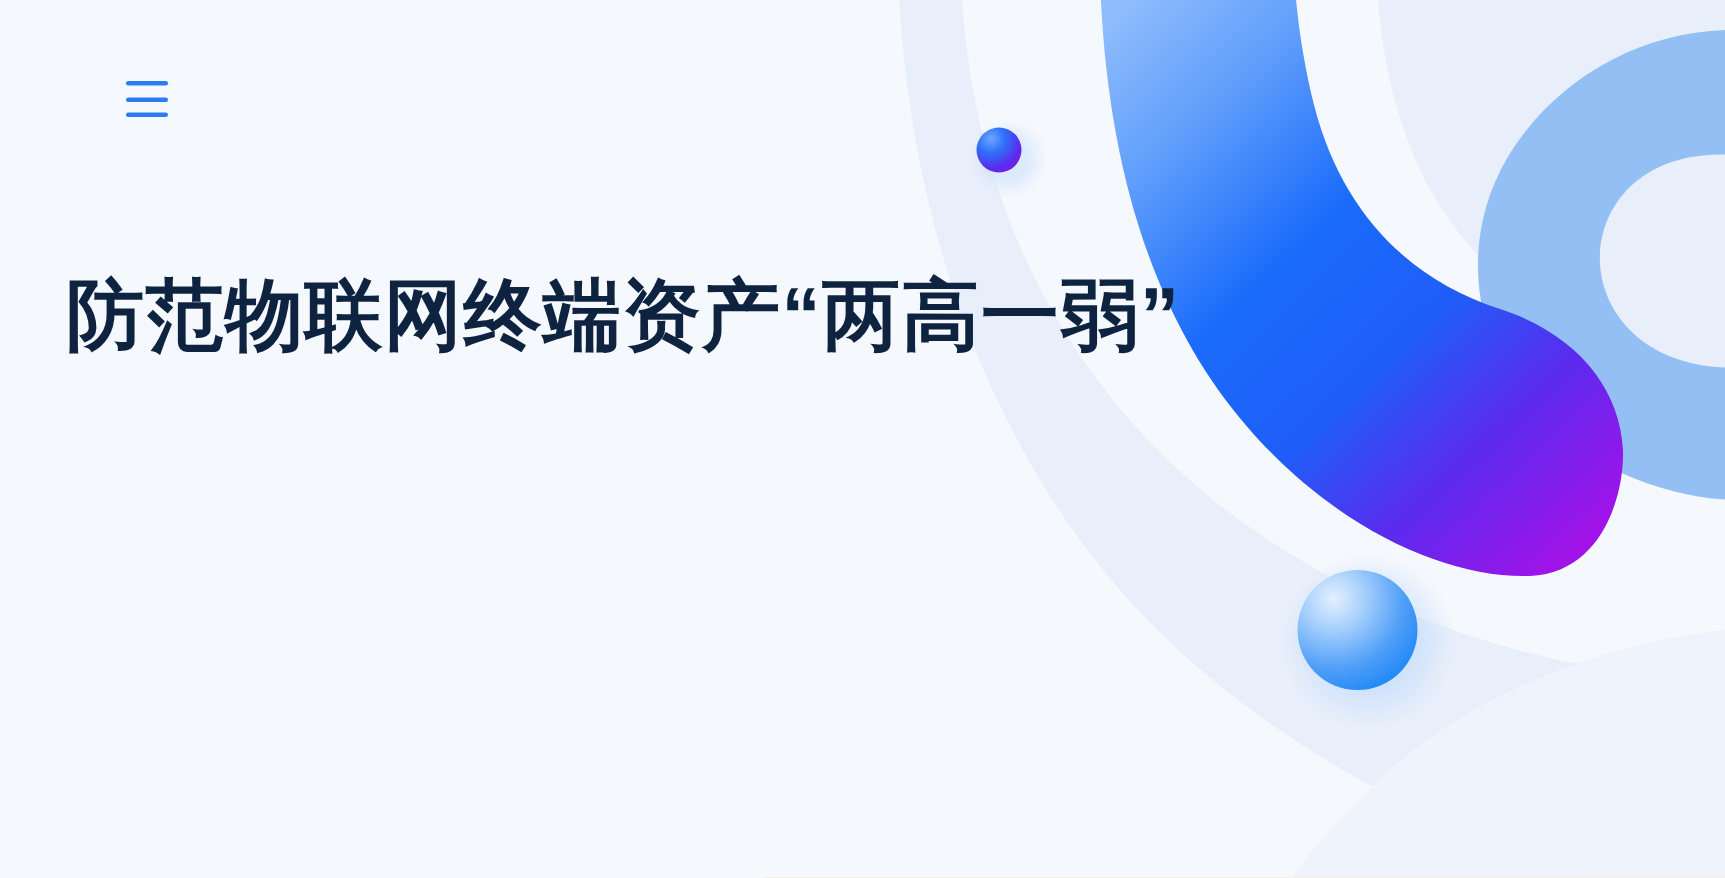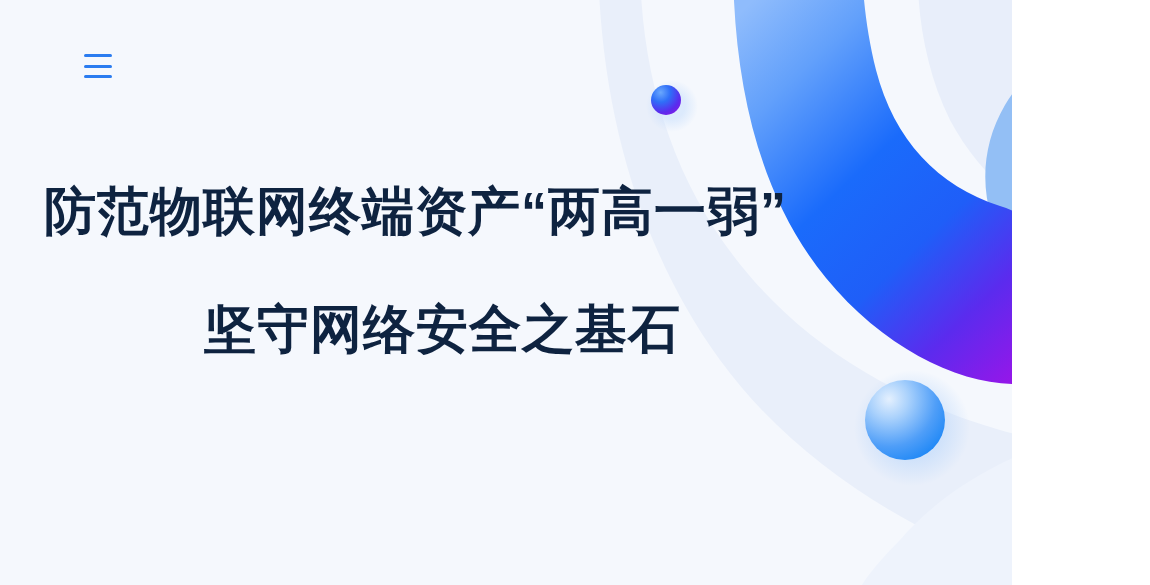--- a/index.html
+++ b/index.html
@@ -8,21 +8,21 @@
   }
   body {
     width: 1150px;
     height: 585px;
     overflow: hidden;
     font-family: "Liberation Sans", "DejaVu Sans", sans-serif;
   }
 
   .slide {
     position: relative;
-    width: 1012px;
+    width: 1150px;
     height: 585px;
     background: #fdba74;
     overflow: hidden;
   }
 
   
   .decor {
     position: absolute;
     inset: 0;
     width: 1150px;
@@ -168,16 +168,15 @@
   </div>
 
   <div class="menu-btn">
     <span class="bar b1"></span>
     <span class="bar b2"></span>
     <span class="bar b3"></span>
   </div>
 
   <div class="title-block">
     <div class="title-line l1">防范物联网终端资产“两高一弱”</div>
-    <div class="title-line l2">坚守网络安全之基石</div>
   </div>
 
 </div>
 
 </body></html>

